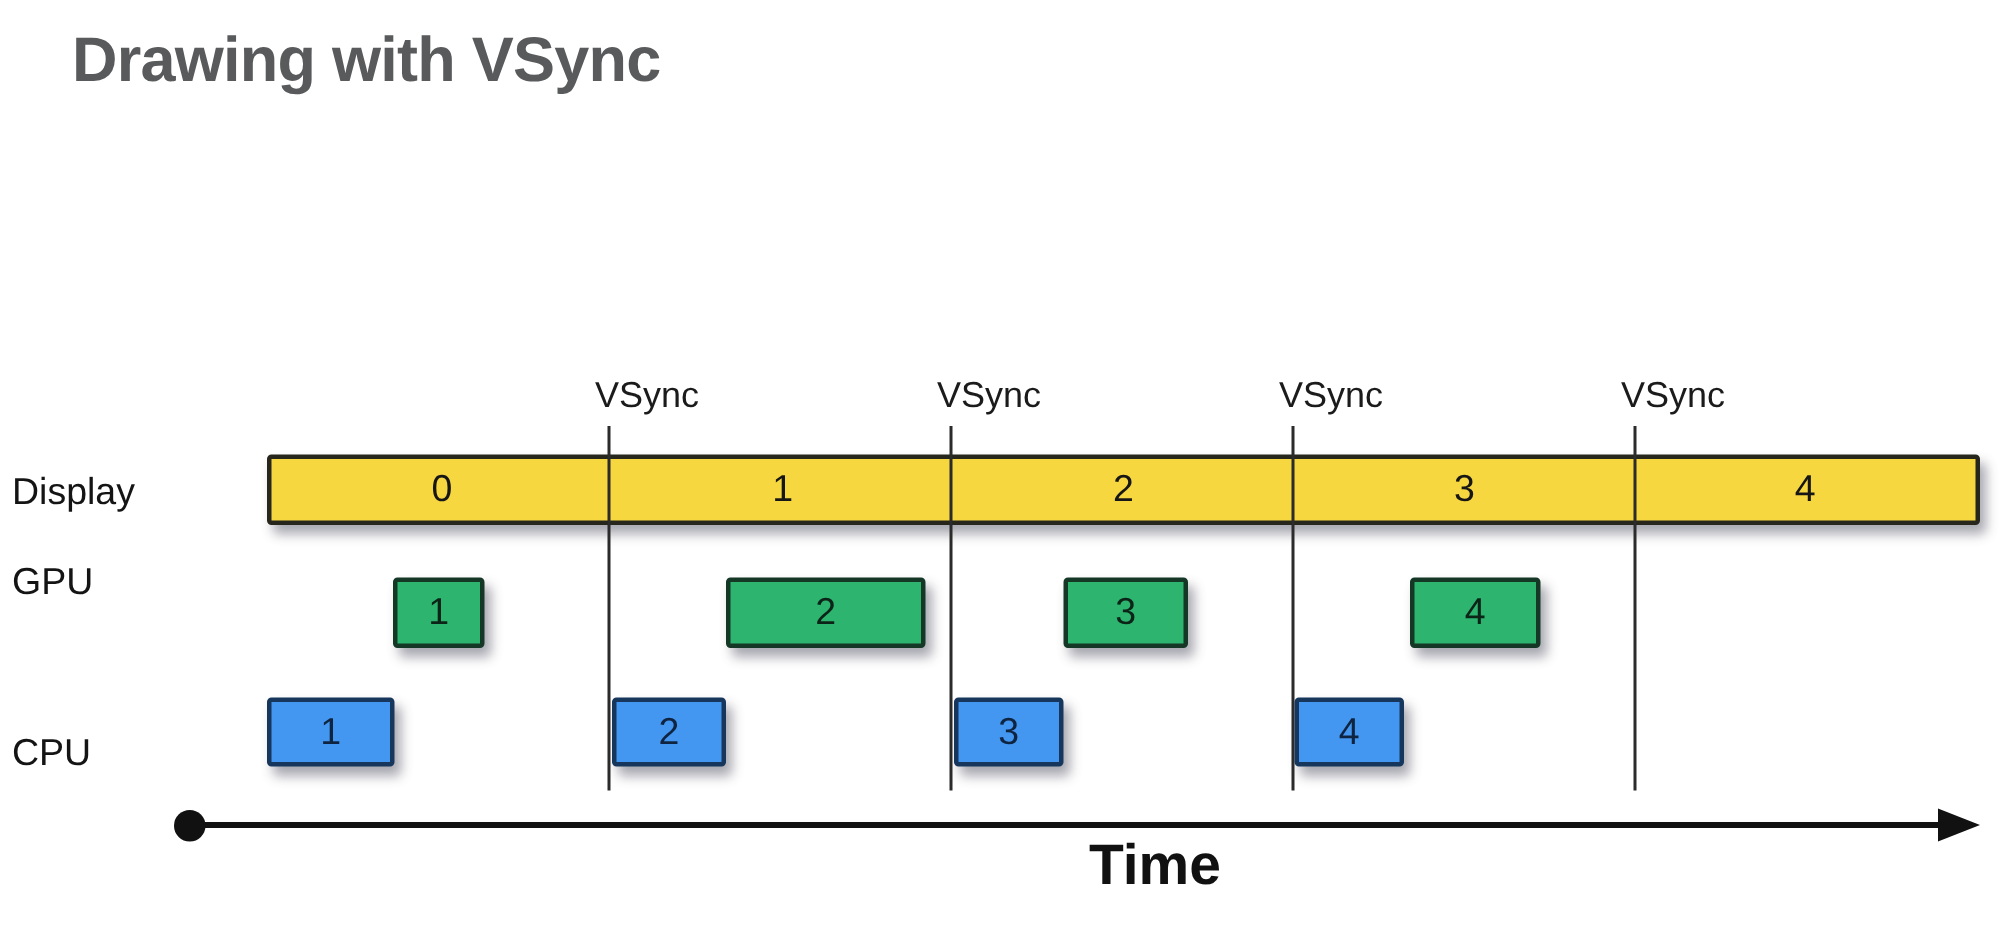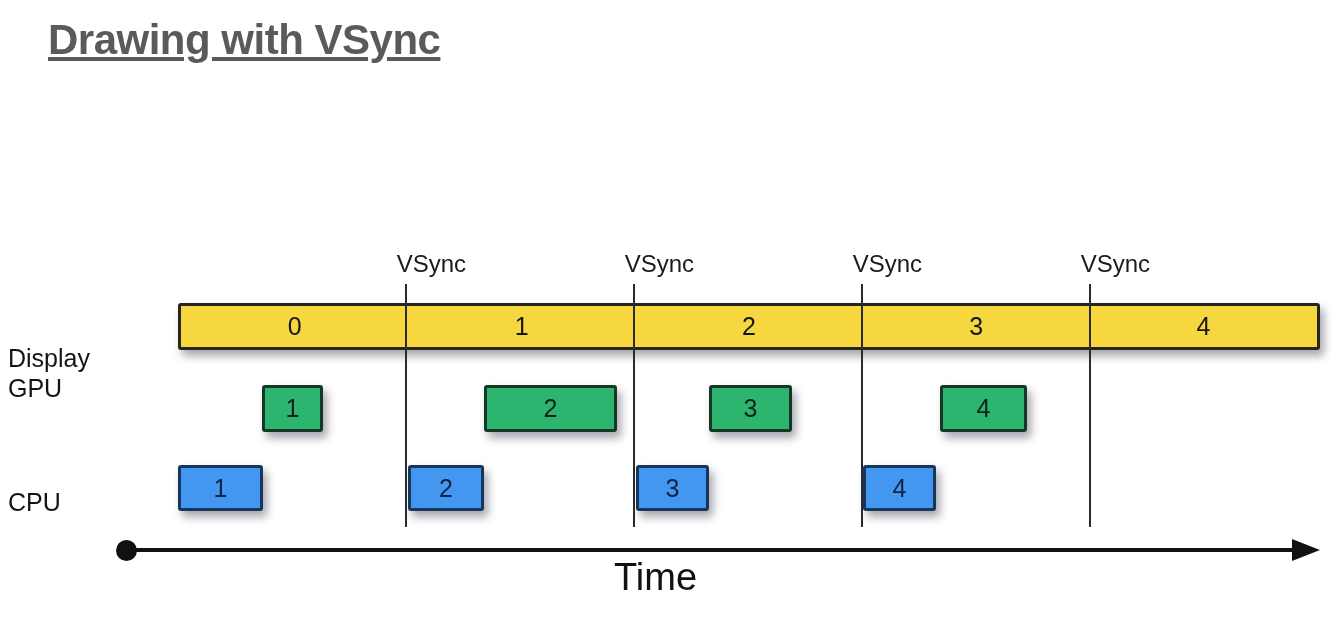--- a/index.html
+++ b/index.html
@@ -8,21 +8,20 @@
     position:relative;
     width:1343px; height:626px;
     background:#ffffff;
     font-family:"Liberation Sans", sans-serif;
     overflow:hidden;
   }
   .slide-title {
     position:absolute; left:48px; top:16px;
     font-size:42px; font-weight:bold; color:#595a5c;
     letter-spacing:-0.5px;
-    text-decoration:underline;
   }
   .vsync-label {
     position:absolute; top:250px; width:120px;
     text-align:right; font-size:24px; color:#1b1b1b;
   }
   .vsync-label.v1 { left:346px; }
   .vsync-label.v2 { left:574px; }
   .vsync-label.v3 { left:802px; }
   .vsync-label.v4 { left:1030px; }
   .vsync-line {
@@ -30,21 +29,21 @@
     background:#2b2b2b; z-index:2;
   }
   .vsync-line.v1 { left:405px; }
   .vsync-line.v2 { left:633px; }
   .vsync-line.v3 { left:861px; }
   .vsync-line.v4 { left:1089px; }
   .row-label {
     position:absolute; left:8px;
     font-size:25px; color:#141414;
   }
-  .row-label.display { top:314px;margin-top:30px; }
+  .row-label.display { top:314px; }
   .row-label.gpu     { top:374px; }
   .row-label.cpu     { top:488px; }
   .display-bar {
     position:absolute; left:178px; top:303px;
     width:1142px; height:47px;
     background:#f6d73f;
     border:3px solid #26261c;
     border-radius:3px;
     box-shadow:4px 6px 8px rgba(60,60,80,0.45);
     display:flex; z-index:1;
@@ -86,21 +85,21 @@
   }
   .axis-arrowhead {
     position:absolute; left:1292px; top:539px;
     width:0; height:0;
     border-top:11px solid transparent;
     border-bottom:11px solid transparent;
     border-left:28px solid #111111;
   }
   .time-label {
     position:absolute; left:614px; top:556px; width:200px;
-    text-align:left; font-size:38px; color:#111111;
+    text-align:right; font-size:38px; color:#111111;font-weight:bold;
   }
 </style>
 </head>
 <body>
 
 <div class="slide">
 
   <div class="slide-title">Drawing with VSync</div>
 
   <div class="vsync-label v1">VSync</div>

